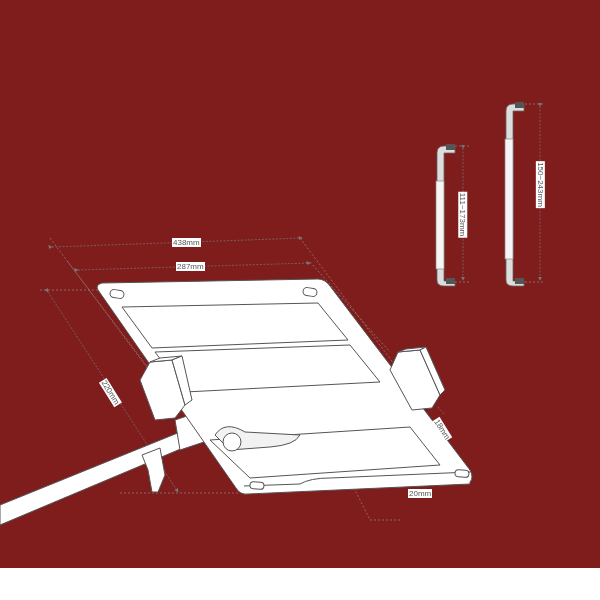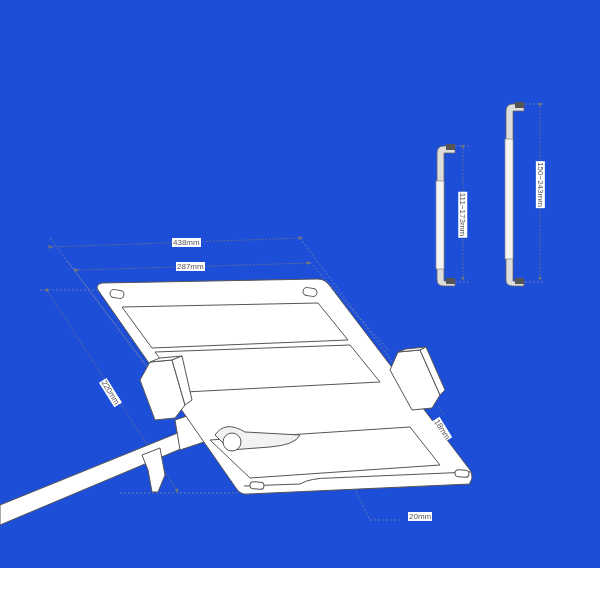--- a/index.html
+++ b/index.html
@@ -1,17 +1,17 @@
 <!DOCTYPE html>
 <html><head>
 <meta charset="utf-8">
 <style>
   html, body { margin: 0; padding: 0; background: #ffffff; }
   body { width: 600px; height: 600px; overflow: hidden; font-family: "Liberation Sans", sans-serif; }
-  #stage { position: relative; width: 600px; height: 568px; background: #1d4ed8; }
+  #stage { position: relative; width: 600px; height: 568px; background: #7f1d1d; }
   svg { position: absolute; left: 0; top: 0; }
   .lbl { position: absolute; font-size: 8px; color: #555; white-space: nowrap; font-family: "Liberation Sans", sans-serif; background: #fff; padding: 0 1px; line-height: 9px; }
   .vert { transform-origin: center center; }
 </style>
 </head>
 <body>
 
 <div id="stage">
   <svg width="600" height="600" viewBox="0 0 600 600">
     <defs>
@@ -96,16 +96,16 @@
       <rect x="505" y="139" width="8" height="120" fill="#f5f5f5" stroke="#888" stroke-width="0.7"></rect>
       <rect x="515" y="102" width="9" height="6" fill="#555"></rect>
       <rect x="515" y="278" width="9" height="6" fill="#555"></rect>
     </g>
   </svg>
 
   <span class="lbl" style="left:172px;top:238px;">438mm</span>
   <span class="lbl" style="left:176px;top:262px;">287mm</span>
   <span class="lbl" style="left:96px;top:388px;transform:rotate(58deg);">220mm</span>
   <span class="lbl" style="left:430px;top:425px;transform:rotate(58deg);">18mm</span>
-  <span class="lbl" style="left:408px;top:512px;">20mm</span>
+  <span class="lbl" style="left:408px;top:489px;">20mm</span>
   <span class="lbl vert" style="left:440px;top:210px;transform:rotate(90deg);">111~173mm</span>
   <span class="lbl vert" style="left:517px;top:180px;transform:rotate(90deg);">150~243mm</span>
 </div>
 
 </body></html>

